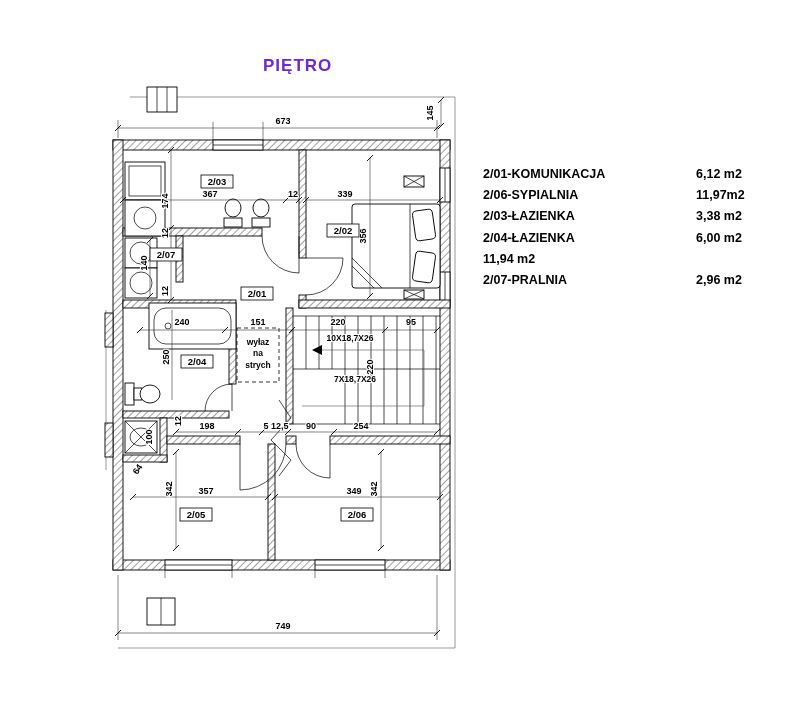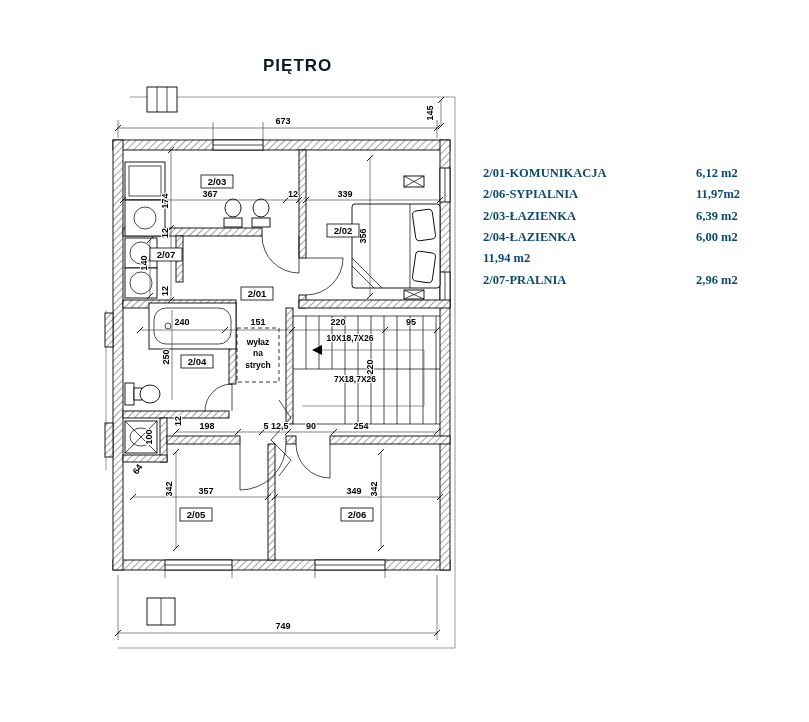--- a/index.html
+++ b/index.html
@@ -1,22 +1,22 @@
 <!DOCTYPE html>
 <html><head>
 <meta charset="utf-8">
 <style>
   html,body{margin:0;padding:0;background:#fff;}
   .stage{position:relative;width:809px;height:722px;background:#fff;
          font-family:"Liberation Sans",sans-serif;overflow:hidden;}
   .title{position:absolute;left:263px;top:56px;font-size:17px;font-weight:700;
-         letter-spacing:1px;color:#0f172a;text-align:center;}
+         letter-spacing:1px;color:#6d28d9;text-align:center;}
   .legend{position:absolute;left:483px;top:163px;width:280px;}
   .legend-row{display:flex;align-items:center;height:21.3px;font-weight:700;
-              font-size:12.5px;color:#0c4a6e;white-space:nowrap;font-family:Liberation Serif, serif;}
+              font-size:12.5px;color:#000000;white-space:nowrap;}
   .legend-label{flex:0 0 213px;}
   svg{position:absolute;left:0;top:0;}
   svg text{font-family:"Liberation Sans",sans-serif;font-weight:700;fill:#000;}
   .dim{font-size:9px;text-anchor:middle;paint-order:stroke;stroke:#fff;stroke-width:2px;}
   .rlabel{font-size:9.5px;text-anchor:middle;}
   .ann{font-size:8.5px;text-anchor:middle;paint-order:stroke;stroke:#fff;stroke-width:2px;}
   .wall{fill:url(#hatch);stroke:#000;stroke-width:0.9;}
   .fixture{fill:#fff;stroke:#000;stroke-width:0.9;}
   .thin{fill:none;stroke:#000;stroke-width:0.7;}
   .xthin{fill:none;stroke:#555;stroke-width:0.6;}
@@ -284,21 +284,21 @@
     <div class="legend-row">
       <span class="legend-label">2/01-KOMUNIKACJA</span>
       <span class="legend-value">6,12 m2</span>
     </div>
     <div class="legend-row">
       <span class="legend-label">2/06-SYPIALNIA</span>
       <span class="legend-value">11,97m2</span>
     </div>
     <div class="legend-row">
       <span class="legend-label">2/03-ŁAZIENKA</span>
-      <span class="legend-value">6,39 m2</span>
+      <span class="legend-value">3,38 m2</span>
     </div>
     <div class="legend-row">
       <span class="legend-label">2/04-ŁAZIENKA</span>
       <span class="legend-value">6,00 m2</span>
     </div>
     <div class="legend-row">
       <span class="legend-value">11,94 m2</span>
     </div>
     <div class="legend-row">
       <span class="legend-label">2/07-PRALNIA</span>

